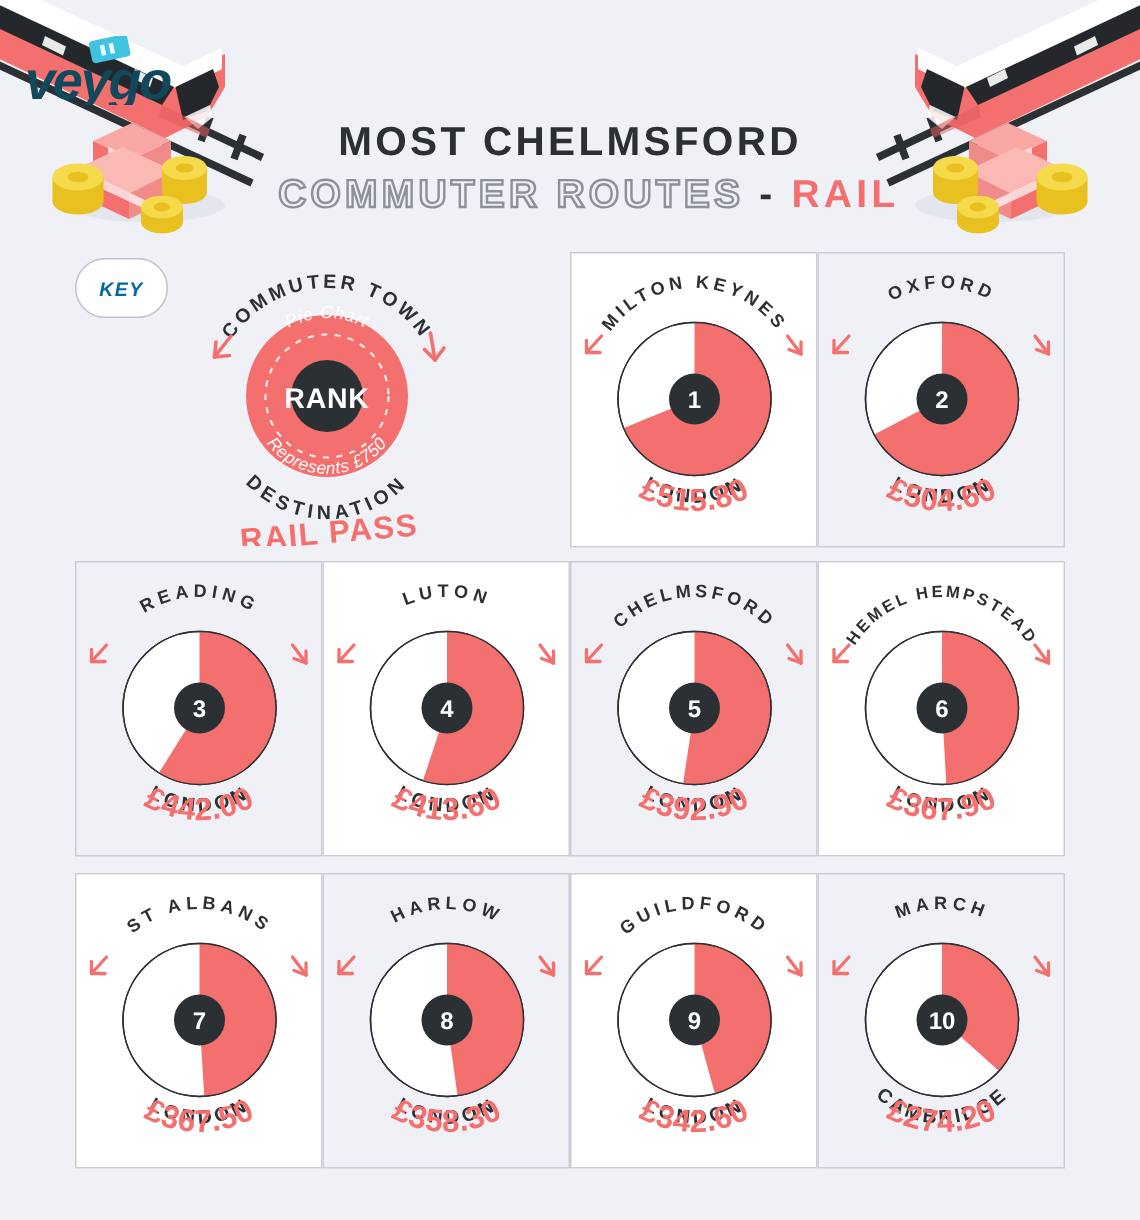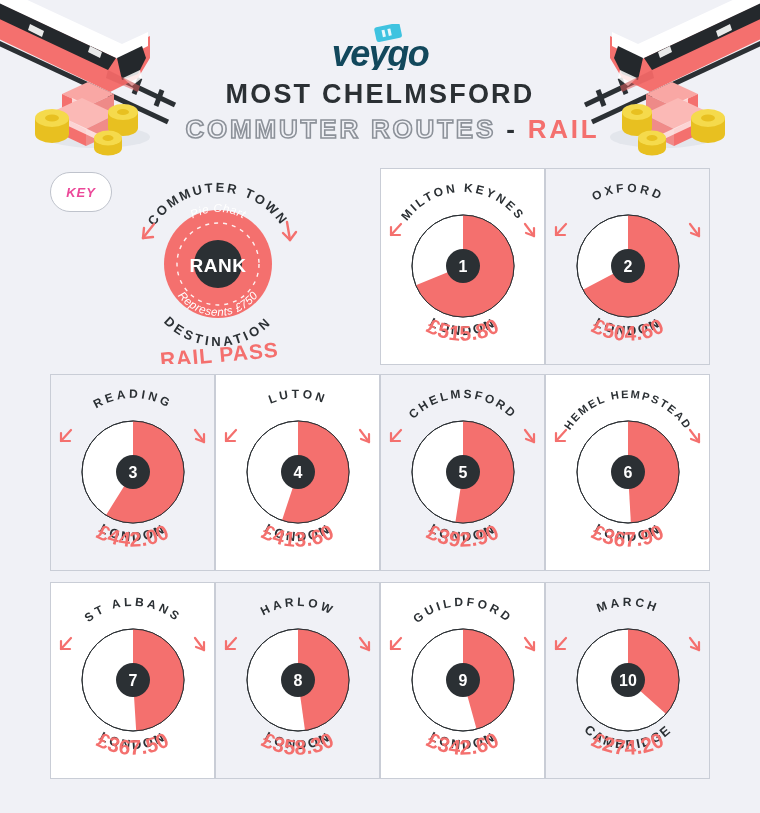--- a/index.html
+++ b/index.html
@@ -22,21 +22,21 @@
   }
 
   .train-art { position: absolute; top: 0; }
   .train-art.left  { left: -10px; }
   .train-art.right { right: -10px; }
 
   #logo {
     position: absolute;
     left: 0; right: 0;
     top: 24px;
-    text-align: center;
+    text-align: left;
     height: 44px;
   }
   #logo svg { display: inline-block; }
 
   #title-block {
     position: absolute;
     left: 0; right: 0;
     top: 78px;
     text-align: center;
   }
@@ -72,21 +72,21 @@
     border-radius: 20px;
     background: #FFFFFF;
     display: flex;
     align-items: center;
     justify-content: center;
   }
   #key-pill span {
     font-size: 13px;
     font-style: italic;
     font-weight: bold;
-    color: #ec4899;
+    color: #0369a1;
     letter-spacing: 1px;
   }
 
   
   #key-diagram {
     position: absolute;
     left: 132px; top: 172px;
     width: 172px; height: 192px;
   }
 

